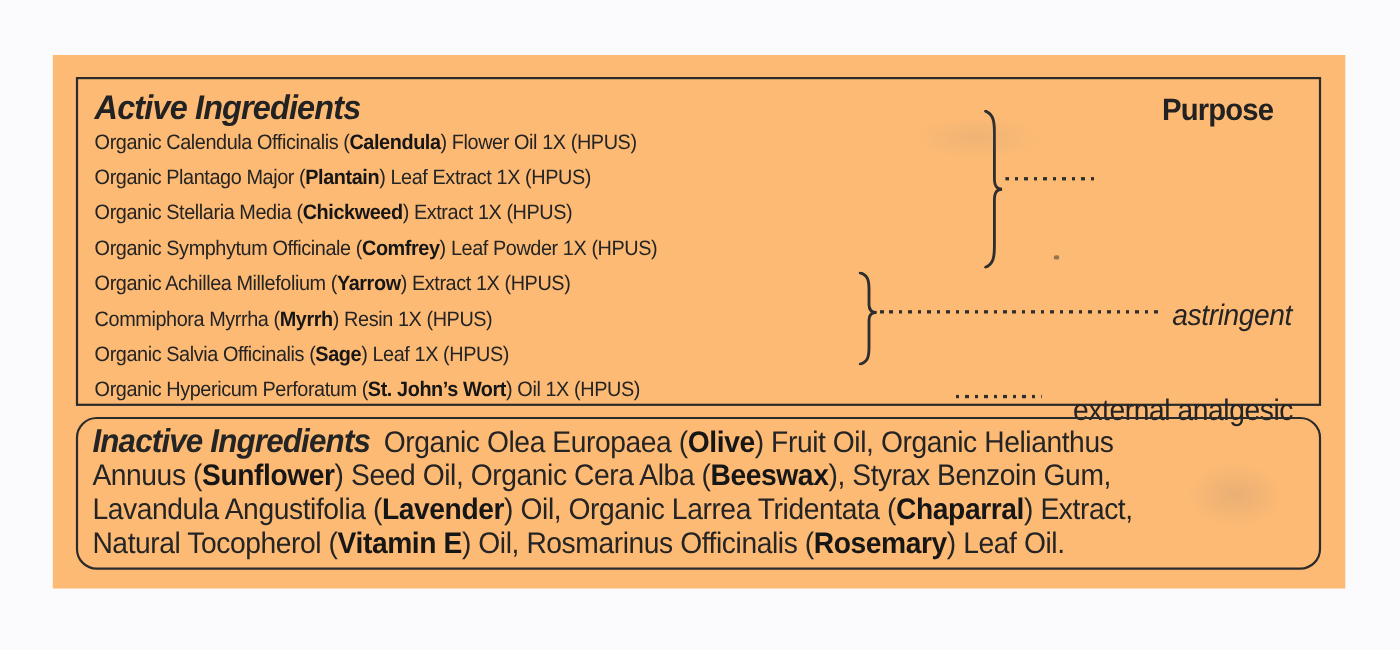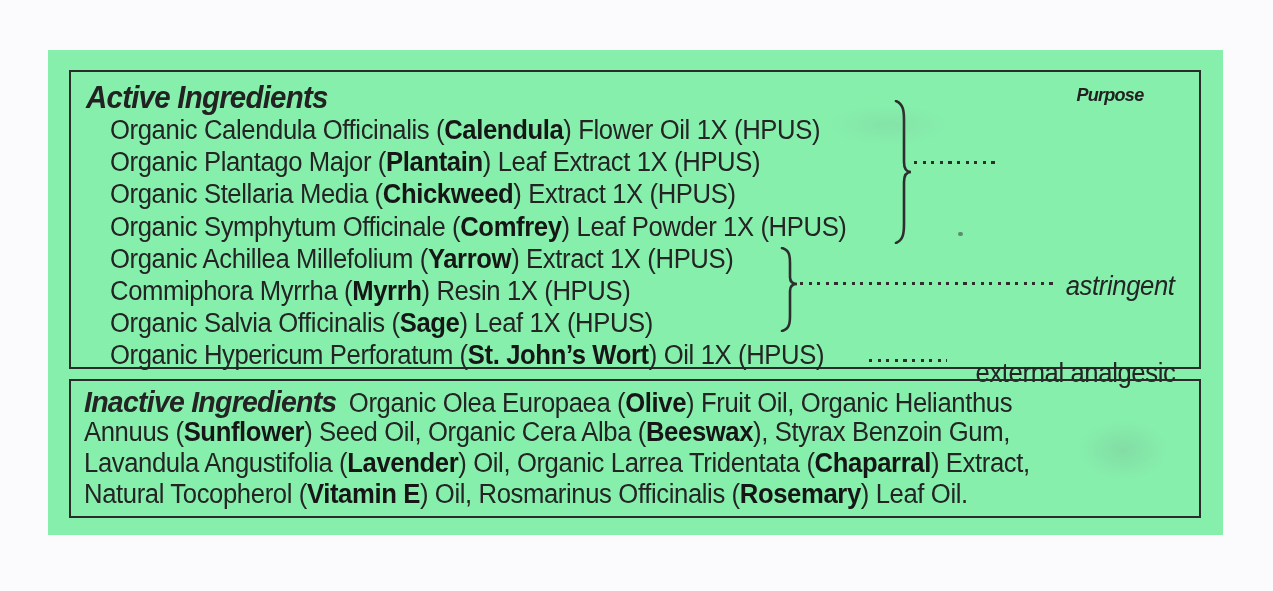--- a/index.html
+++ b/index.html
@@ -1,31 +1,31 @@
 <!DOCTYPE html>
 <html><head>
 <meta charset="utf-8">
 <style>
   html,body { margin:0; padding:0; }
   body { width:1273px; height:591px; background:#fbfbfd; font-family:"Liberation Sans","DejaVu Sans",sans-serif; }
   .stage { position:relative; width:1273px; height:591px; overflow:hidden; }
 
-  .photo { position:absolute; left:48px; top:50px; width:1175px; height:485px; background:#86efac; color:#222; }
+  .photo { position:absolute; left:48px; top:50px; width:1175px; height:485px; background:#fdba74; color:#222; }
 
   .box { position:absolute; left:21px; width:1128px; border:2px solid #2b2b2b; background:transparent; }
   .box-active   { top:20px;  height:295px; }
-  .box-inactive { top:329px; height:135px; }
+  .box-inactive { top:329px; height:135px;border-radius:19px; }
 
   .cond  { white-space:nowrap; transform:scaleX(.95); transform-origin:0 50%; }
 
   .title { position:absolute; top:8px; left:15px; font-size:31px; font-weight:700; font-style:italic; letter-spacing:-0.8px; }
-  .purpose-title { position:absolute; top:12px; right:56px; font-size:19px; font-weight:700; font-style:italic; letter-spacing:-0.8px; }
+  .purpose-title { position:absolute; top:12px; right:42px; font-size:28px; font-weight:700; letter-spacing:-0.8px; }
   .purpose-title span, .purpose span { display:inline-block; white-space:nowrap; transform:scaleX(.95); transform-origin:100% 50%; }
 
-  .lines { position:absolute; left:15px; top:42px; font-size:27px; letter-spacing:-0.4px; color:#242424;margin-left:24px; }
+  .lines { position:absolute; left:15px; top:42px; font-size:19px; letter-spacing:-0.4px; color:#242424; }
   .ing { height:32.2px; line-height:32.2px; }
   .ing b { font-weight:700; color:#161616; }
 
   .brace { position:absolute; }
   .brace1 { left:823px; top:28px; }
   .brace2 { left:709px; top:175px; }
 
   .dots { position:absolute; height:3.4px;
           background:repeating-linear-gradient(90deg,#2e2e2e 0 3.2px,transparent 3.2px 8.6px); }
   .dots1 { left:843px; top:89px;  width:86px; }

